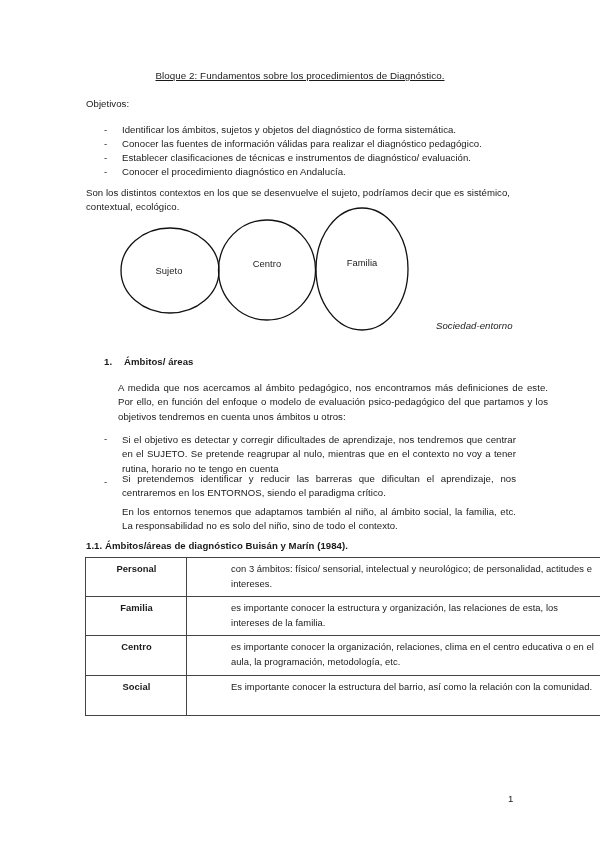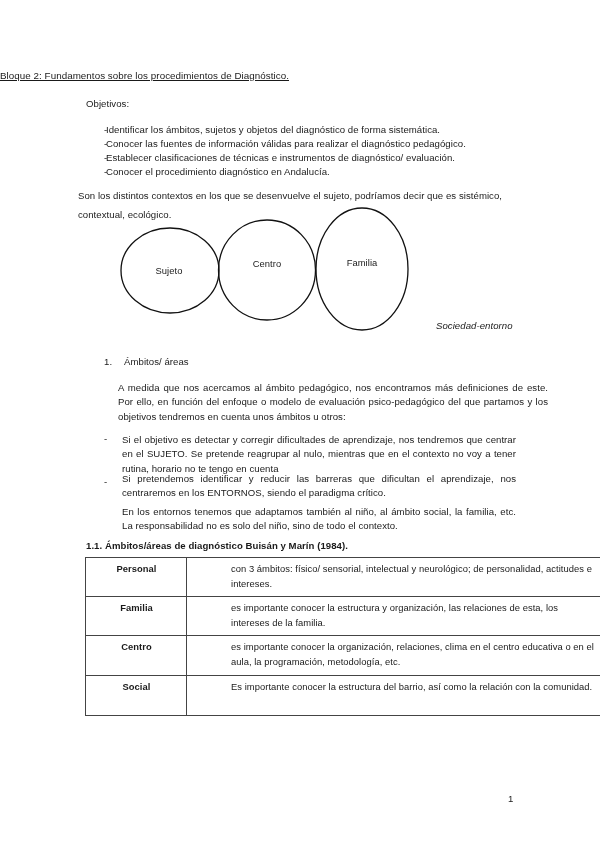--- a/index.html
+++ b/index.html
@@ -5,33 +5,33 @@
     html, body { margin: 0; padding: 0; background: #ffffff; }
     body {
       width: 600px; height: 848px; position: relative; overflow: hidden;
       font-family: "Liberation Sans", "DejaVu Sans", sans-serif;
       color: #1a1a1a;
       font-size: 9.6px;
       letter-spacing: 0.05px;
     }
     .abs { position: absolute; white-space: nowrap; }
     .title {
-      left: 0; width: 600px; top: 70px; text-align: left;
+      left: 0; width: 600px; top: 70px; text-align: center;
       text-decoration: underline; font-size: 9.8px;
     }
     .objetivos { left: 86px; top: 98px; }
     .obj-list { position: absolute; left: 86px; top: 123px; margin: 0; padding: 0; list-style: none; }
     .obj-list li { position: relative; height: 14px; line-height: 14px; white-space: nowrap; }
     .dash { position: absolute; left: 18px; }
-    .li-text { position: absolute; left: 20px; }
-    .intro { left: 78px; top: 186px; line-height: 19px; white-space: normal; width: 440px; }
+    .li-text { position: absolute; left: 36px; }
+    .intro { left: 86px; top: 186px; line-height: 14px; white-space: normal; width: 440px; }
     .diagram { position: absolute; left: 0; top: 0; width: 600px; height: 848px; pointer-events: none; }
     .ell-label { font-size: 9.4px; }
     .sociedad { left: 436px; top: 320px; font-style: italic; }
-    .h1 { left: 104px; top: 356px; font-weight: normal; }
+    .h1 { left: 104px; top: 356px; font-weight: bold; }
     .h1 .num { display: inline-block; width: 20px; }
     .para {
       position: absolute; left: 86px; top: 381px; width: 430px; line-height: 14.3px;
       text-align: justify; white-space: normal; margin-left: 32px;
     }
     .bul {
       position: absolute; left: 122px; width: 394px; line-height: 14.3px; text-align: justify;
       white-space: normal;
     }
     .bul-dash { position: absolute; left: 104px; }

